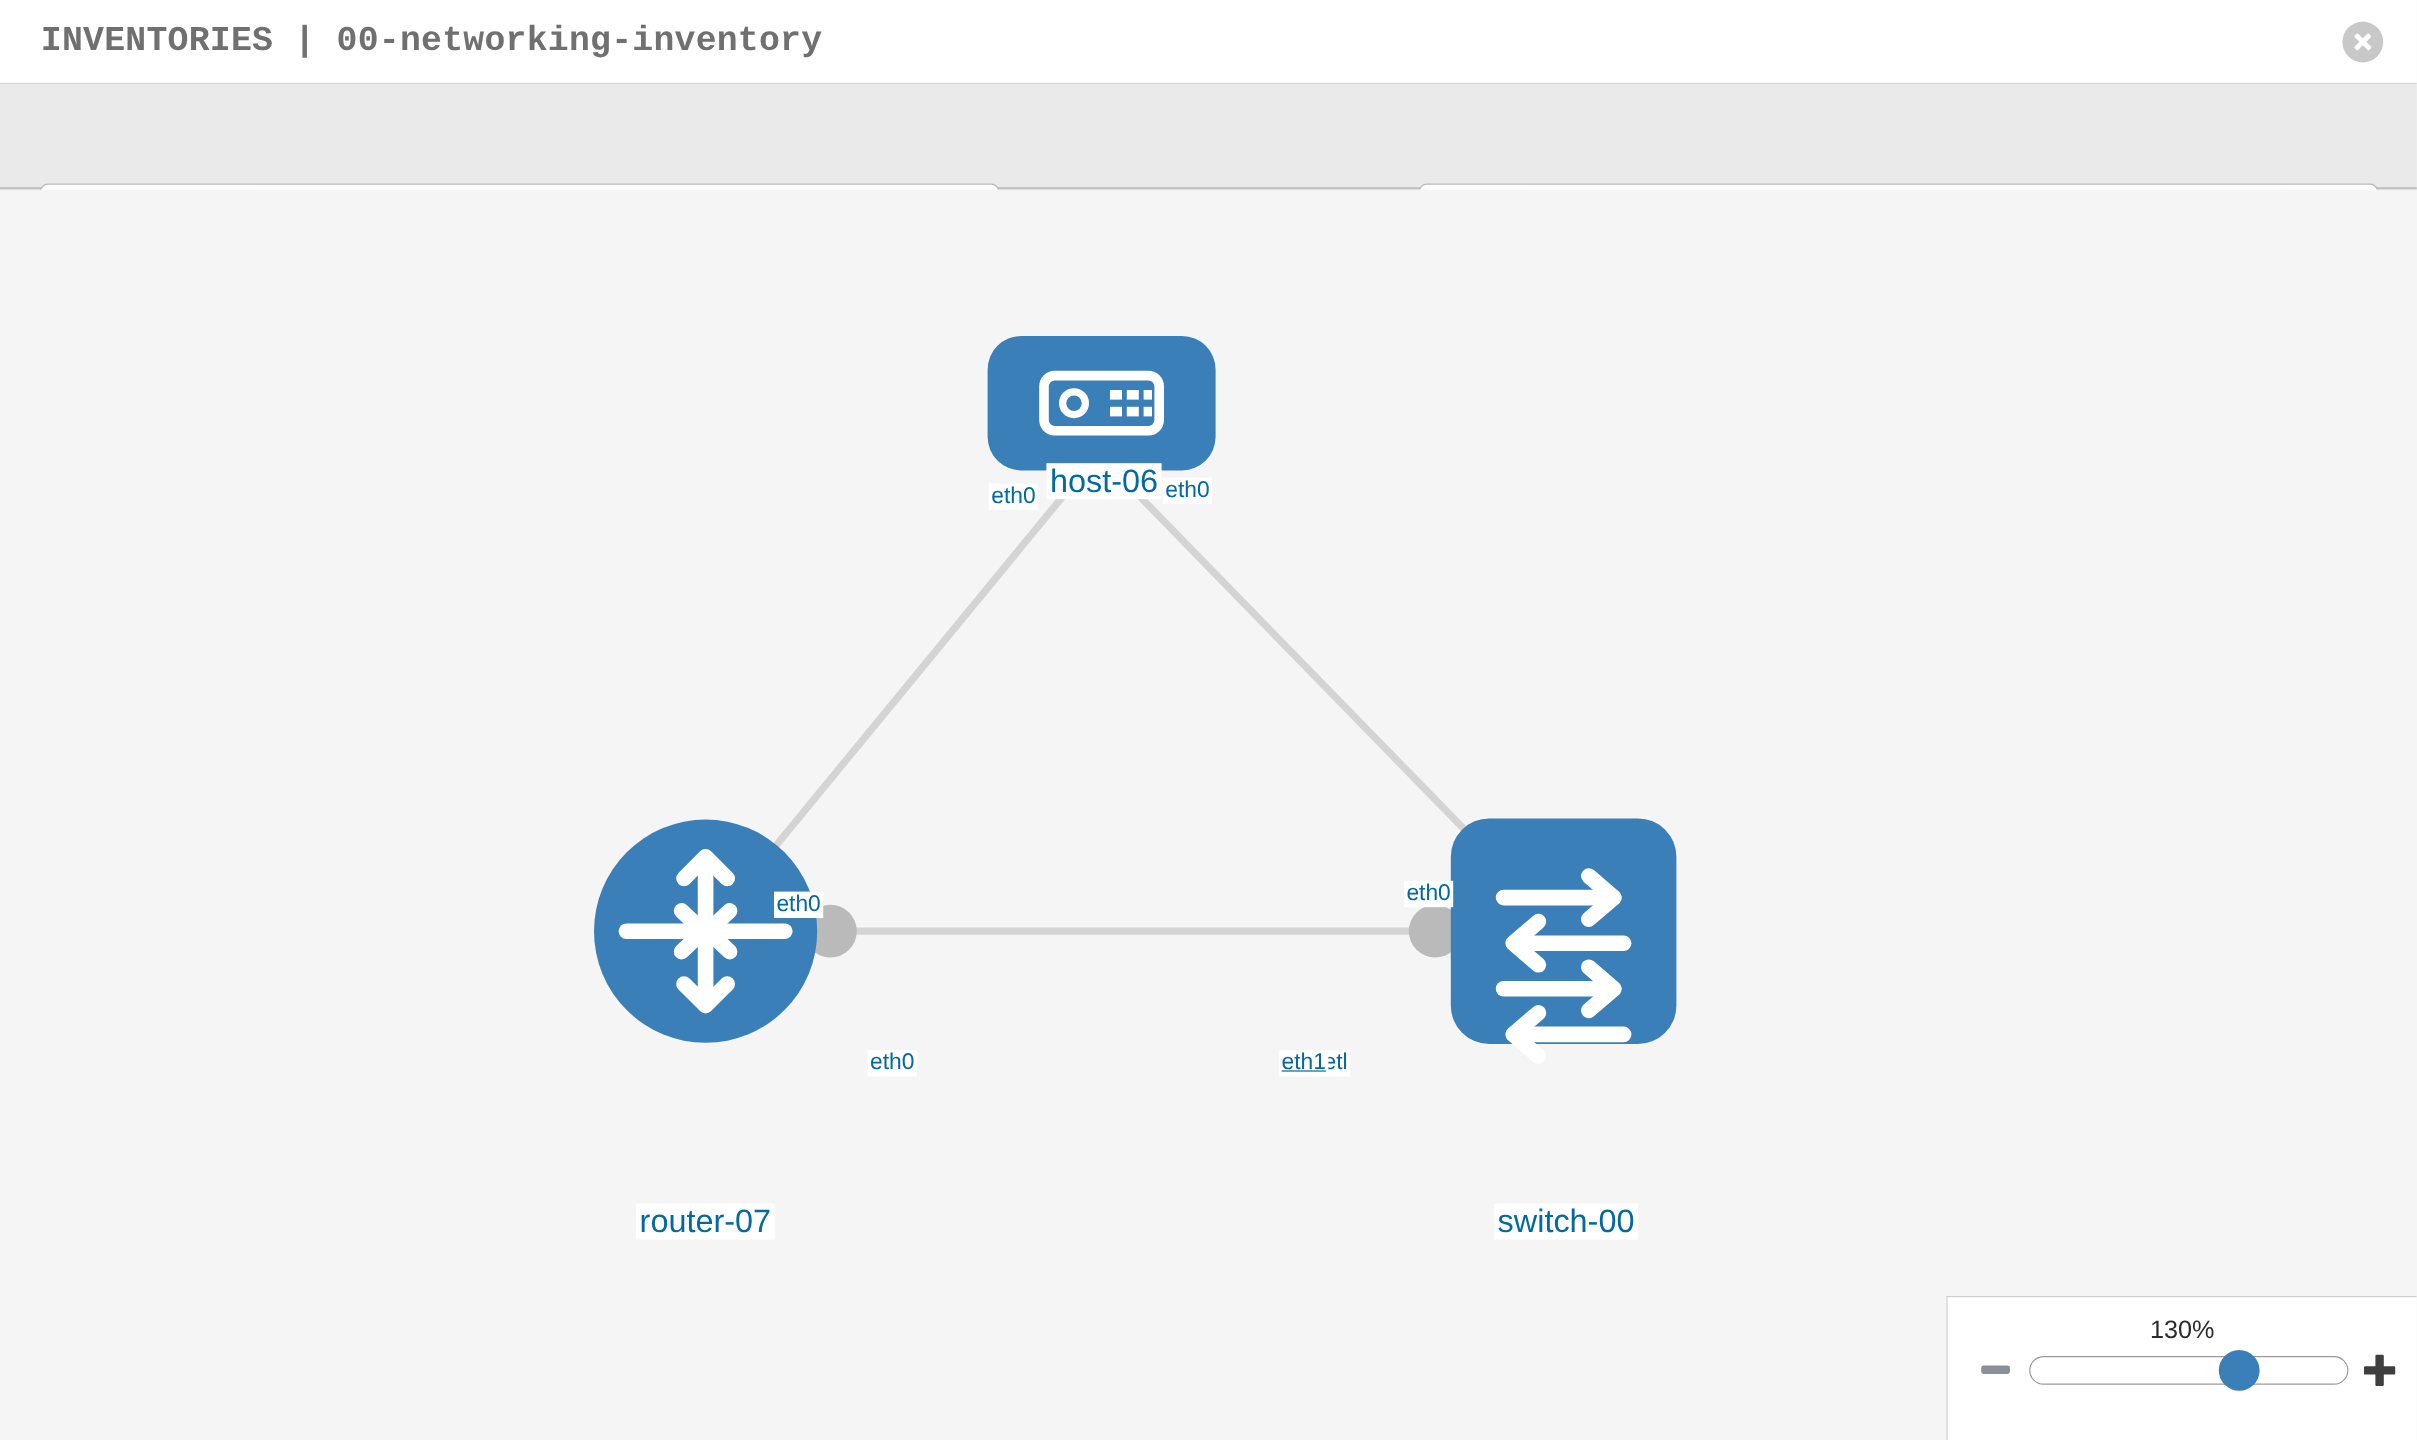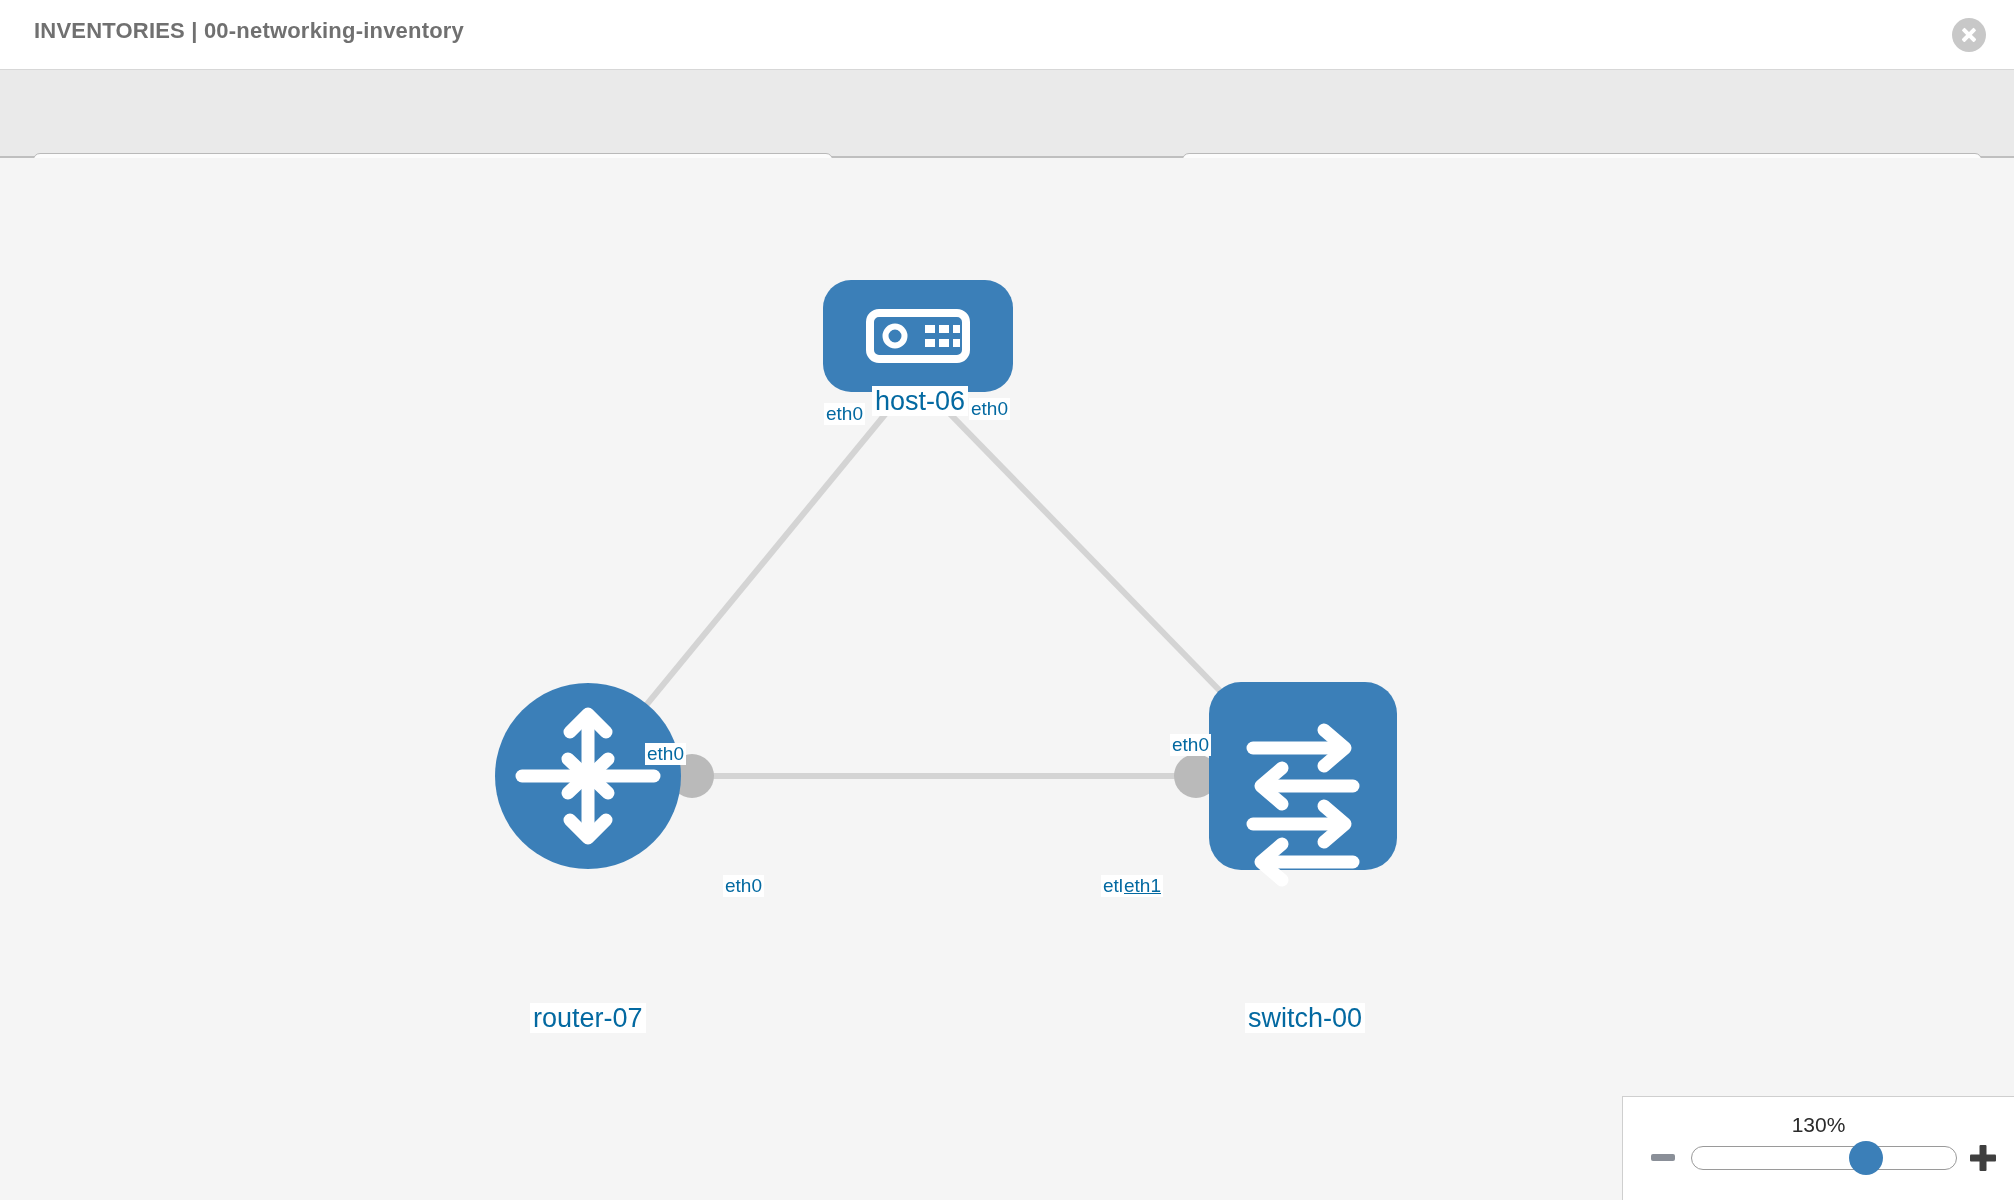--- a/index.html
+++ b/index.html
@@ -12,23 +12,24 @@
 
   
   .header {
     position: absolute; left: 0; top: 0;
     width: 2014px; height: 70px;
     background: #ffffff;
     border-bottom: 1px solid #d7d7d7;
   }
   .header-title {
     position: absolute; left: 34px; top: 18px;
-    font-size: 22px; font-weight: bold;
+    font-size: 29px; font-weight: bold;
     color: #707070; letter-spacing: 0.2px;
     white-space: nowrap;
+    font-family: Liberation Mono, monospace;
   }
   .close-btn {
     position: absolute; right: 28px; top: 18px;
     width: 34px; height: 34px; border-radius: 50%;
     background: #c8c8c8;
     cursor: pointer;
   }
   .close-btn::before, .close-btn::after {
     content: ""; position: absolute;
     left: 50%; top: 50%;
@@ -93,21 +94,21 @@
     color: #0369a1;
     white-space: nowrap;
     line-height: 1.05;
   }
   .label-device { font-size: 27px; padding: 1px 3px; }
   .label-iface  { font-size: 19px; padding: 1px 2px; }
 
   
   .zoom-panel {
     position: absolute; right: 0; bottom: 0;
-    width: 392px; height: 104px;
+    width: 392px; height: 120px;
     background: #ffffff;
     border-top: 1px solid #cfcfcf;
     border-left: 1px solid #cfcfcf;
   }
   .zoom-value {
     position: absolute; top: 16px; left: 0; right: 0;
     text-align: center;
     font-size: 21px; color: #2b2b2b;
   }
   .zoom-minus, .zoom-plus {
@@ -249,21 +250,21 @@
 
   <div class="node-label label-iface" style="left:824px; top:245px;">eth0</div>
   <div class="node-label label-device" style="left:872px; top:228px;">host-06</div>
   <div class="node-label label-iface" style="left:969px; top:240px;">eth0</div>
 
   <div class="node-label label-iface" style="left:645px; top:585px;">eth0</div>
   <div class="node-label label-iface" style="left:1170px; top:576px;">eth0</div>
 
   <div class="node-label label-iface" style="left:723px; top:717px;">eth0</div>
   <div class="node-label label-iface" style="left:1101px; top:717px;">etl</div>
-  <div class="node-label label-iface" style="left:1122px; top:717px;text-decoration:underline;">eth1</div>
+  <div class="node-label label-iface" style="left:1066px; top:717px;text-decoration:underline;">eth1</div>
 
   <div class="node-label label-device" style="left:530px; top:845px;">router-07</div>
   <div class="node-label label-device" style="left:1245px; top:845px;">switch-00</div>
 
   <div class="zoom-panel">
     <div class="zoom-value">130%</div>
     <div class="zoom-minus"></div>
     <div class="zoom-track">
       <div class="zoom-thumb" id="zoom-thumb" style="left: 66%;"></div>
     </div>

